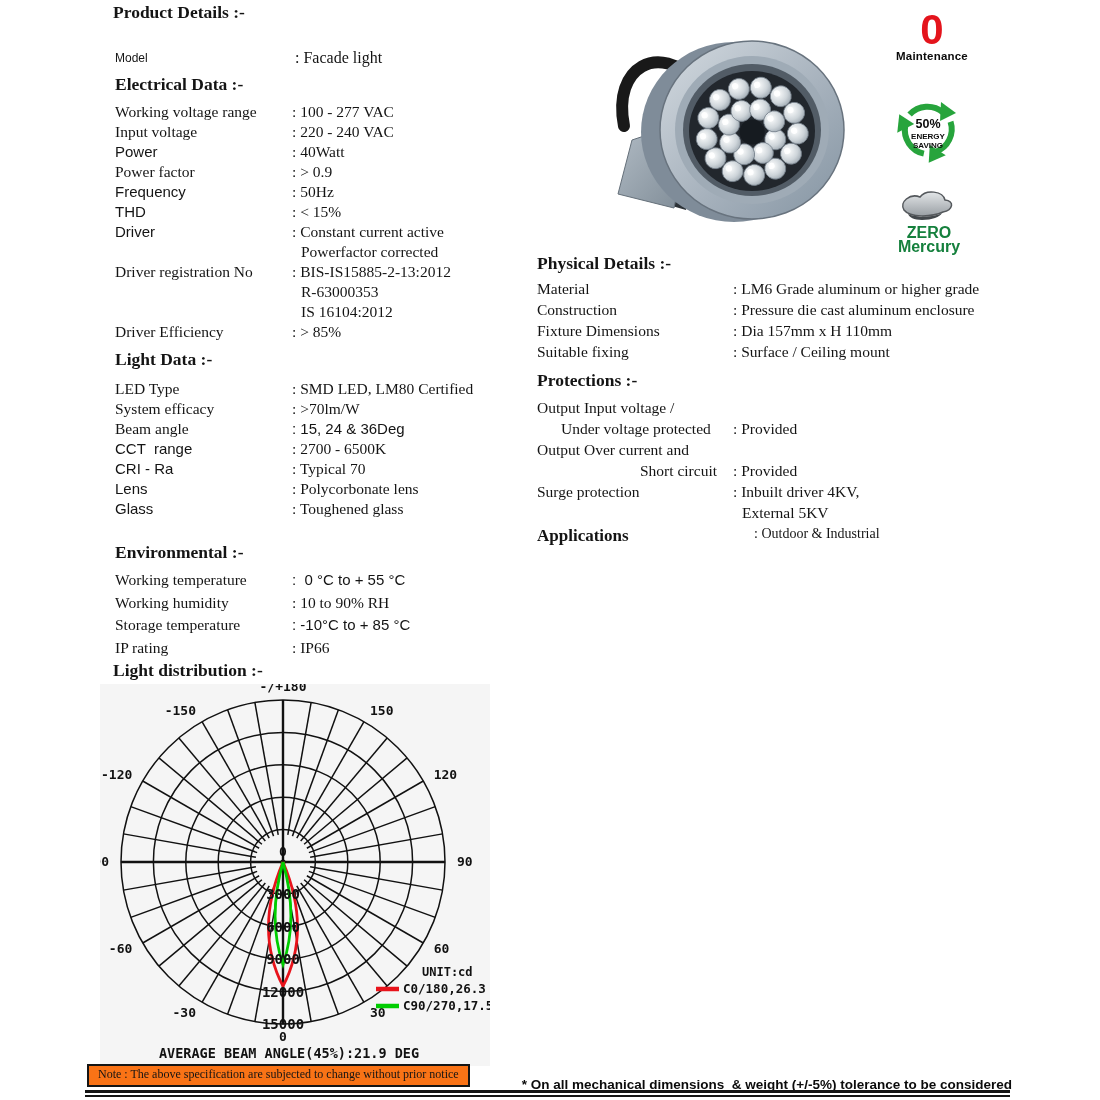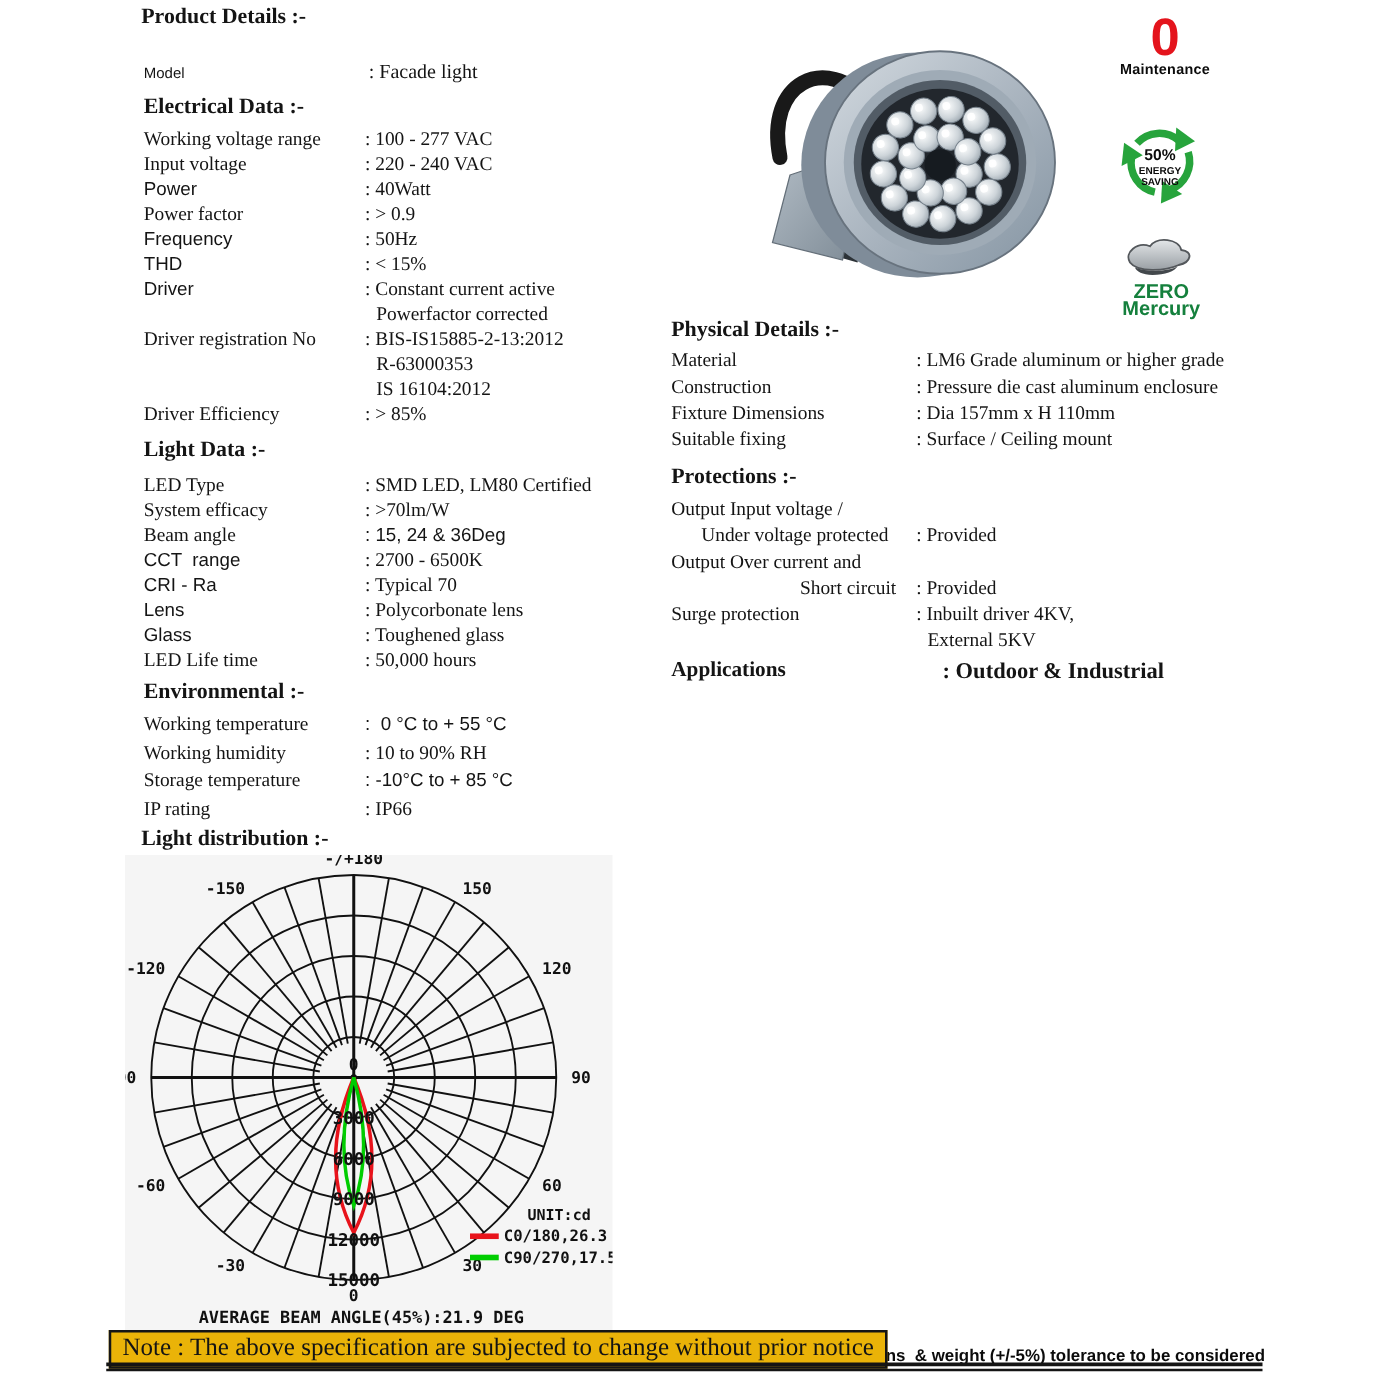--- a/index.html
+++ b/index.html
@@ -27,31 +27,31 @@
   #light-rows .spec-row:nth-child(5) .spec-label,
   #light-rows .spec-row:nth-child(6) .spec-label,
   #light-rows .spec-row:nth-child(7) .spec-label,
   #env-rows .spec-row:nth-child(1) .spec-value,
   #env-rows .spec-row:nth-child(3) .spec-value
   {font-family:"Liberation Sans",sans-serif;font-size:15px;}
   #prot-rows .spec-row:nth-child(2) .spec-label{padding-left:24px;}
   #prot-rows .spec-row:nth-child(4) .spec-label{text-align:right;padding-right:16px;}
   #apps-row{display:flex;gap:21px;}
   #apps-row .a-label{width:196px;font-weight:bold;font-size:17px;}
-  #apps-row .a-value{font-weight:bold;font-size:18px;white-space:pre;}
+  #apps-row .a-value{font-weight:normal;font-size:14px;white-space:pre;}
   
   .badge{position:absolute;text-align:center;font-family:"Liberation Sans",sans-serif;}
   .m-zero{font-size:42px;font-weight:bold;color:#e4141c;line-height:40px;}
   .m-label{font-size:11.5px;font-weight:bold;color:#0b0b0b;letter-spacing:.2px;}
   .hg-label{font-size:16px;font-weight:bold;line-height:14px;color:#15803d;}
   
   #chart-box{position:absolute;left:100px;top:684px;width:390px;height:382px;background:#f5f5f5;}
   
   #note-box{position:absolute;left:87px;top:1064px;border:2px solid #151515;
-            padding:1px 9px 3px 9px;font-size:20px;white-space:pre;background:#eab308;}
+            padding:1px 9px 3px 9px;font-size:12px;white-space:pre;background:#f97316;}
   #tolerances{position:absolute;left:470px;top:1036px;width:542px;text-align:right;
               font-family:"Liberation Sans",sans-serif;font-weight:bold;font-size:13.5px;
               line-height:19.5px;white-space:pre;color:#0b0b0b;}
   #bottom-rule{position:absolute;left:85px;top:1090px;width:925px;height:7px;
                border-top:3px solid #141414;border-bottom:2px solid #141414;box-sizing:border-box;}
 </style>
 </head>
 <body>
 
 <div id="page">
@@ -127,24 +127,20 @@
         <div class="spec-label">CRI - Ra</div>
         <div class="spec-value"><div>: Typical 70</div></div>
       </div>
       <div class="spec-row">
         <div class="spec-label">Lens</div>
         <div class="spec-value"><div>: Polycorbonate lens</div></div>
       </div>
       <div class="spec-row">
         <div class="spec-label">Glass</div>
         <div class="spec-value"><div>: Toughened glass</div></div>
-      </div>
-      <div class="spec-row">
-        <div class="spec-label">LED Life time</div>
-        <div class="spec-value"><div>: 50,000 hours</div></div>
       </div>
     </div>
 
   <div class="sec h1" style="left:115px;top:542px;">Environmental :-</div>
   <div class="sec spec lh23" id="env-rows" style="left:115px;top:569px;width:420px;">
       <div class="spec-row">
         <div class="spec-label">Working temperature</div>
         <div class="spec-value"><div>:  0 °C to + 55 °C</div></div>
       </div>
       <div class="spec-row">

